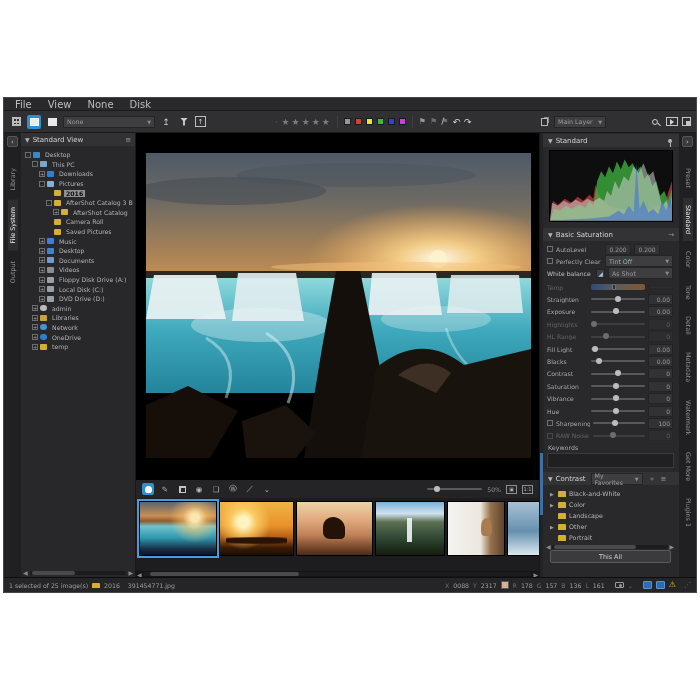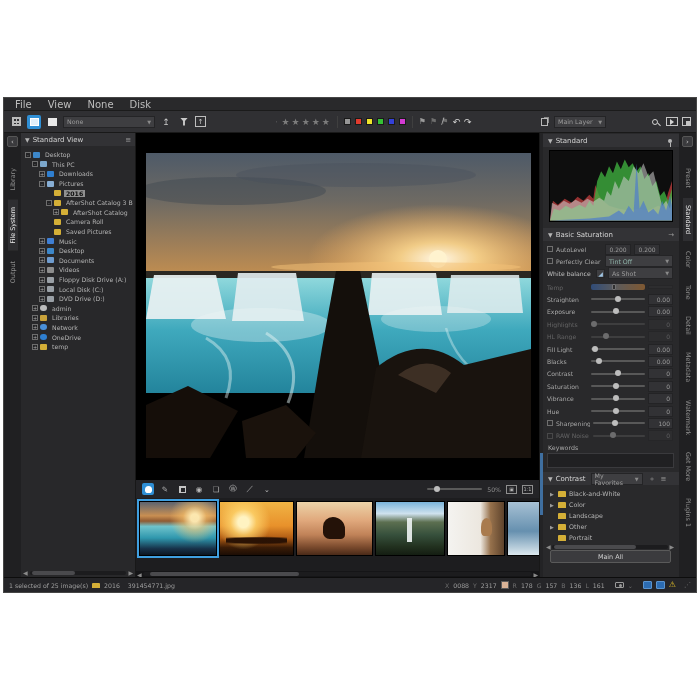--- a/index.html
+++ b/index.html
@@ -660,21 +660,21 @@
             <span>Portrait</span>
           </div>
         </div>
       <div class="preset-scroll" style="top:411px">
         <span class="sc-arrow">◀</span>
         <div class="sc-track">
             <div class="sc-thumb" style="width:70%"></div>
           </div>
         <span class="sc-arrow">▶</span>
       </div>
-      <div class="reset-btn" style="top:417px">Main All</div>
+      <div class="reset-btn" style="top:417px">This All</div>
     </div>
 
     <div class="tabstrip right">
       <div class="strip-btn">›</div>
       <div id="rtabs" style="display:flex;flex-direction:column;align-items:center">
           <div class="vtab">Preset</div>
           <div class="vtab active">Standard</div>
           <div class="vtab">Color</div>
           <div class="vtab">Tone</div>
           <div class="vtab">Detail</div>

